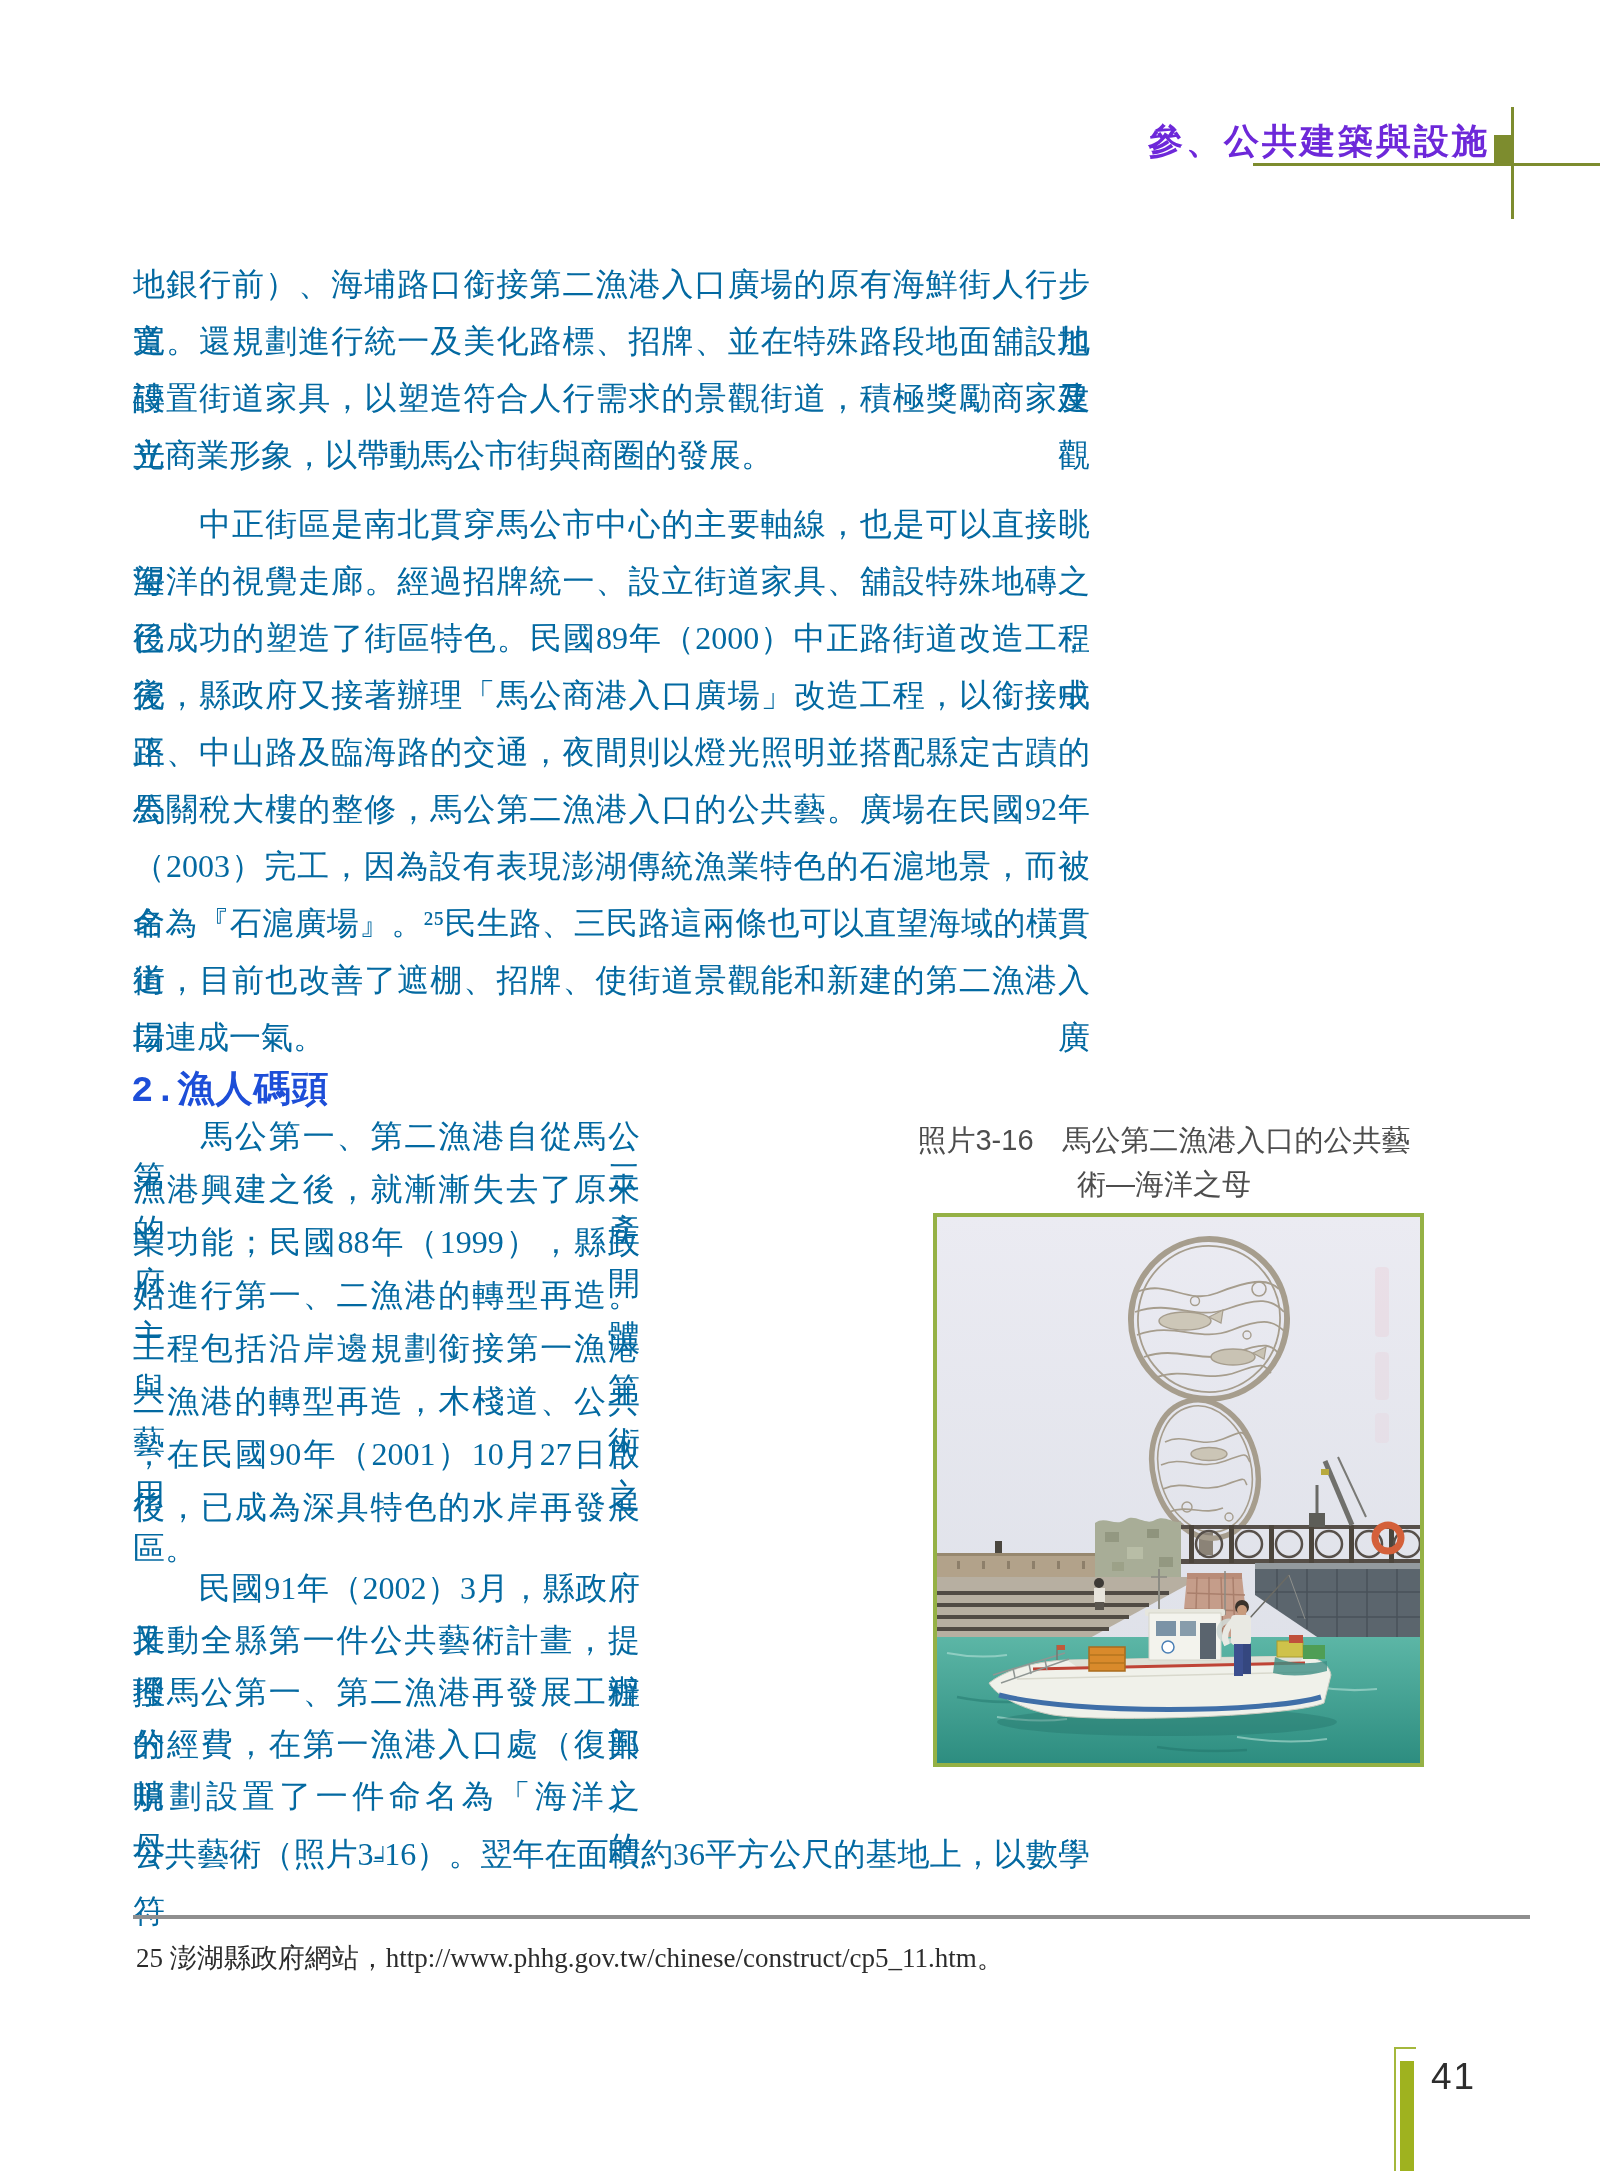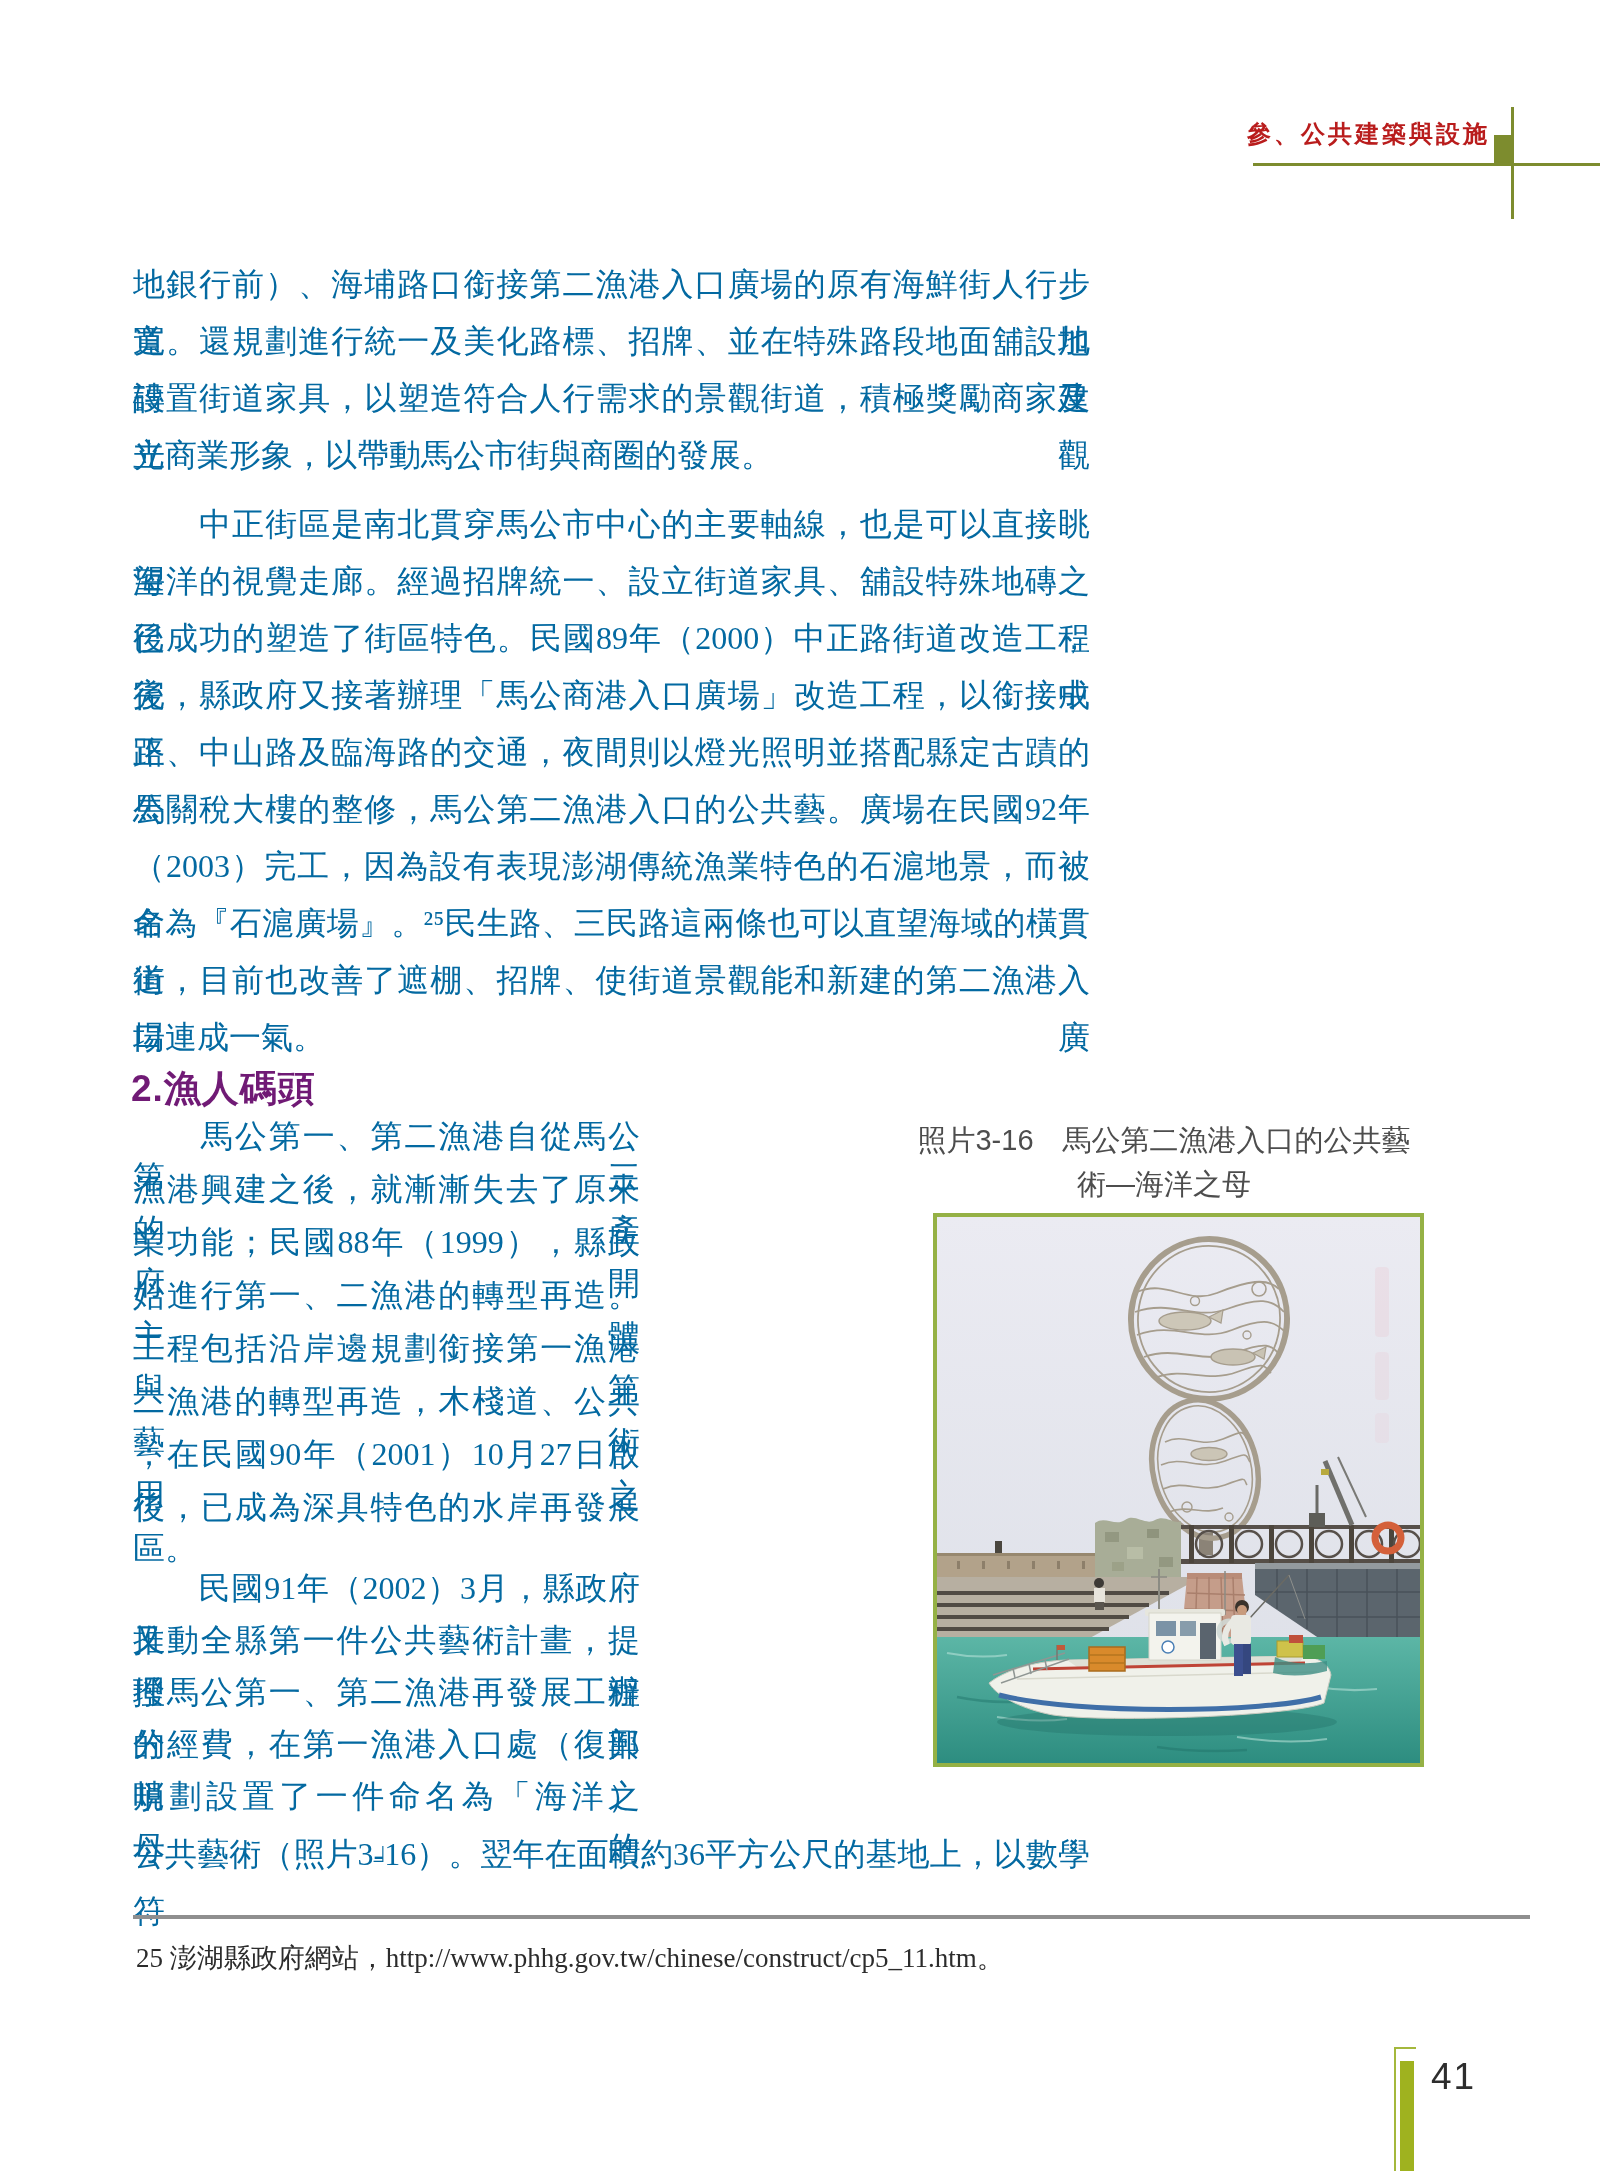--- a/index.html
+++ b/index.html
@@ -5,21 +5,21 @@
   html,body { margin:0; padding:0; background:#ffffff; }
   .page {
     position:relative; width:1600px; height:2171px; background:#ffffff;
     overflow:hidden;
     font-family:"Liberation Serif","DejaVu Serif",serif;
     color:#1c1c1c;
   }
   
   .hdr-title {
     position:absolute; top:118px; right:110px;
-    font-size:24px; font-weight:700; letter-spacing:3px; color:#b91c1c;
+    font-size:35px; font-weight:700; letter-spacing:3px; color:#6d28d9;
     font-family:"Liberation Serif","DejaVu Serif",serif;
   }
   .hdr-rule  { position:absolute; left:1253px; top:163px; width:347px; height:3px; background:#7d8c2e; }
   .hdr-square{ position:absolute; left:1494px; top:135px; width:18px; height:29px; background:#7d8c2e; }
   .hdr-vline { position:absolute; left:1511px; top:107px; width:3px; height:112px; background:#7d8c2e; }
 
   
   .para { position:absolute; font-size:32px; color:#0369a1; }
   .t-line { text-align:justify; text-align-last:justify; }
   .t-last { text-align-last:left; }
@@ -29,22 +29,22 @@
   .p2 .t-line { height:57px; line-height:57px; }
   .p3 { left:133px; top:1116px; width:507px; }
   .p3 .t-line { height:53px; line-height:41px; }
   .p4 { left:133px; top:1562px; width:507px; }
   .p4 .t-line { height:52px; line-height:52px; }
   .p4full { left:133px; top:1826px; width:957px; }
   .p4full .t-line { height:57px; line-height:57px; }
 
   .section-heading {
     position:absolute; left:131px; top:1064px;
-    font-family:Liberation Sans, sans-serif;
-    font-size:37px; font-weight:600; color:#701a75; letter-spacing:1px;
+    font-family:Liberation Mono, monospace;
+    font-size:37px; font-weight:600; color:#1d4ed8; letter-spacing:1px;
   }
 
   
   .fig-caption {
     position:absolute; left:888px; top:1118px; width:552px;
     font-family:"Liberation Sans","DejaVu Sans",sans-serif;
     font-size:29px; line-height:44px; color:#4d4d4d; text-align:center;
   }
   .photo {
     position:absolute; left:933px; top:1213px; width:483px; height:546px;

